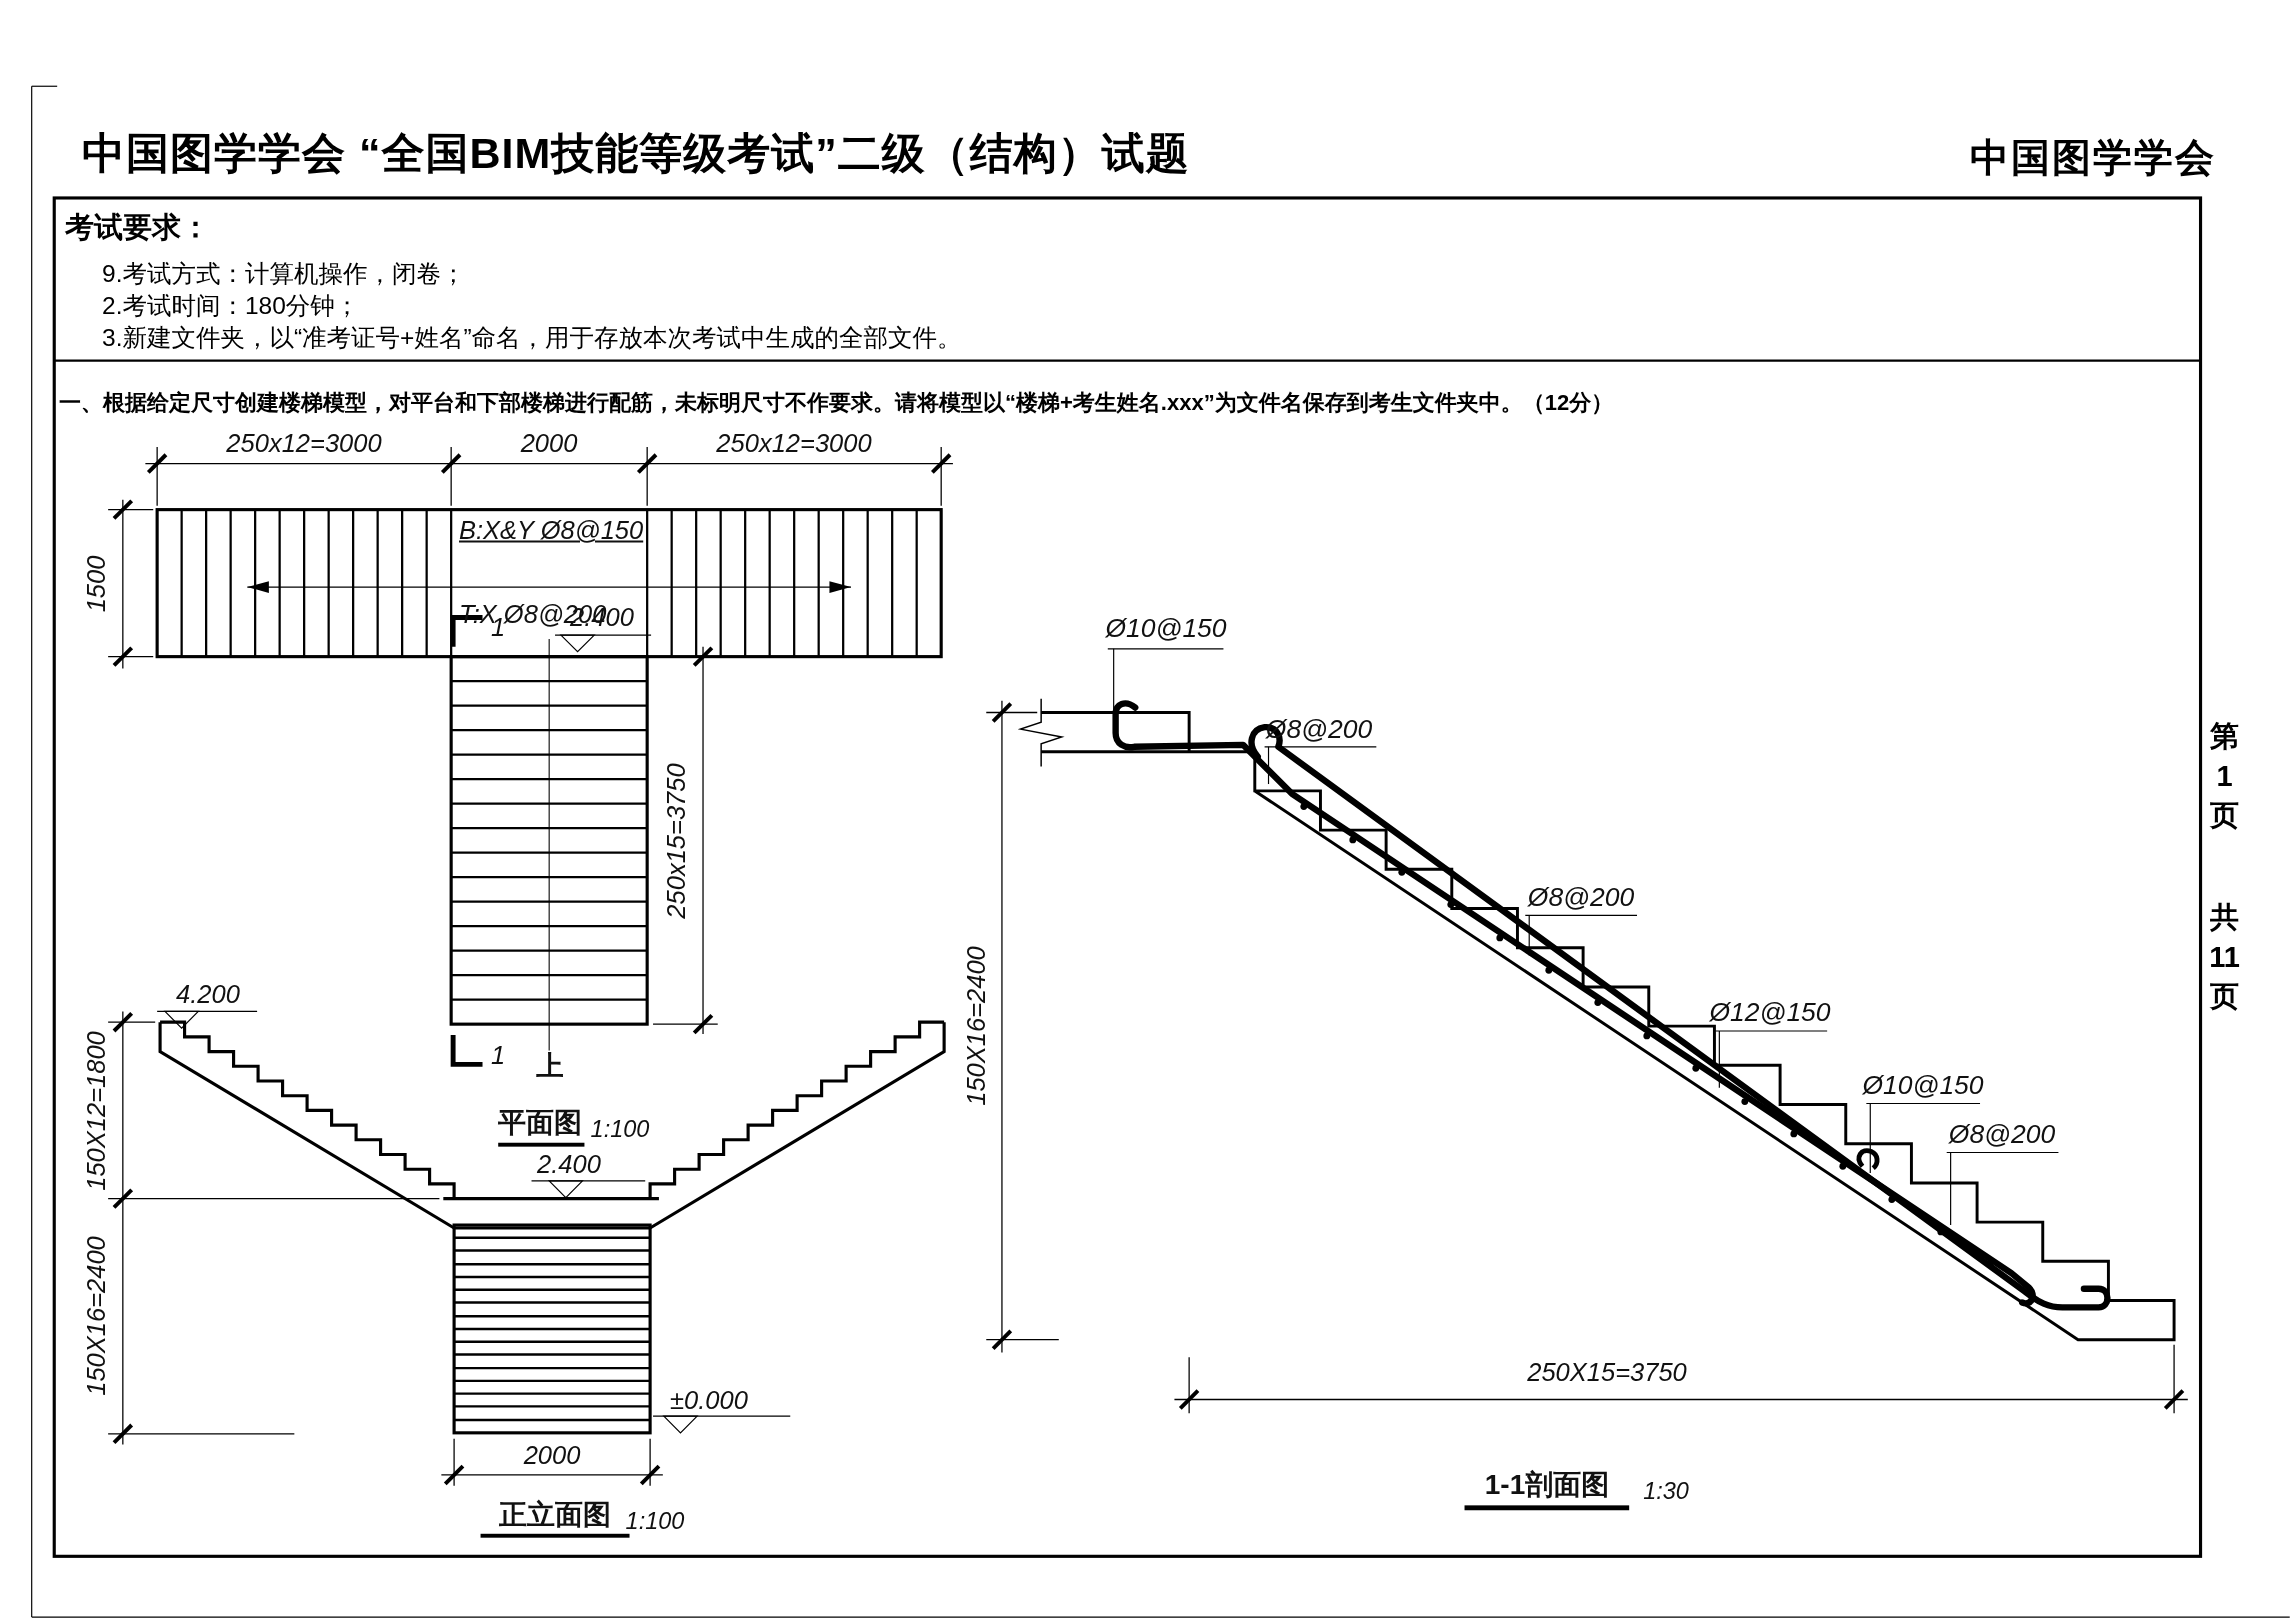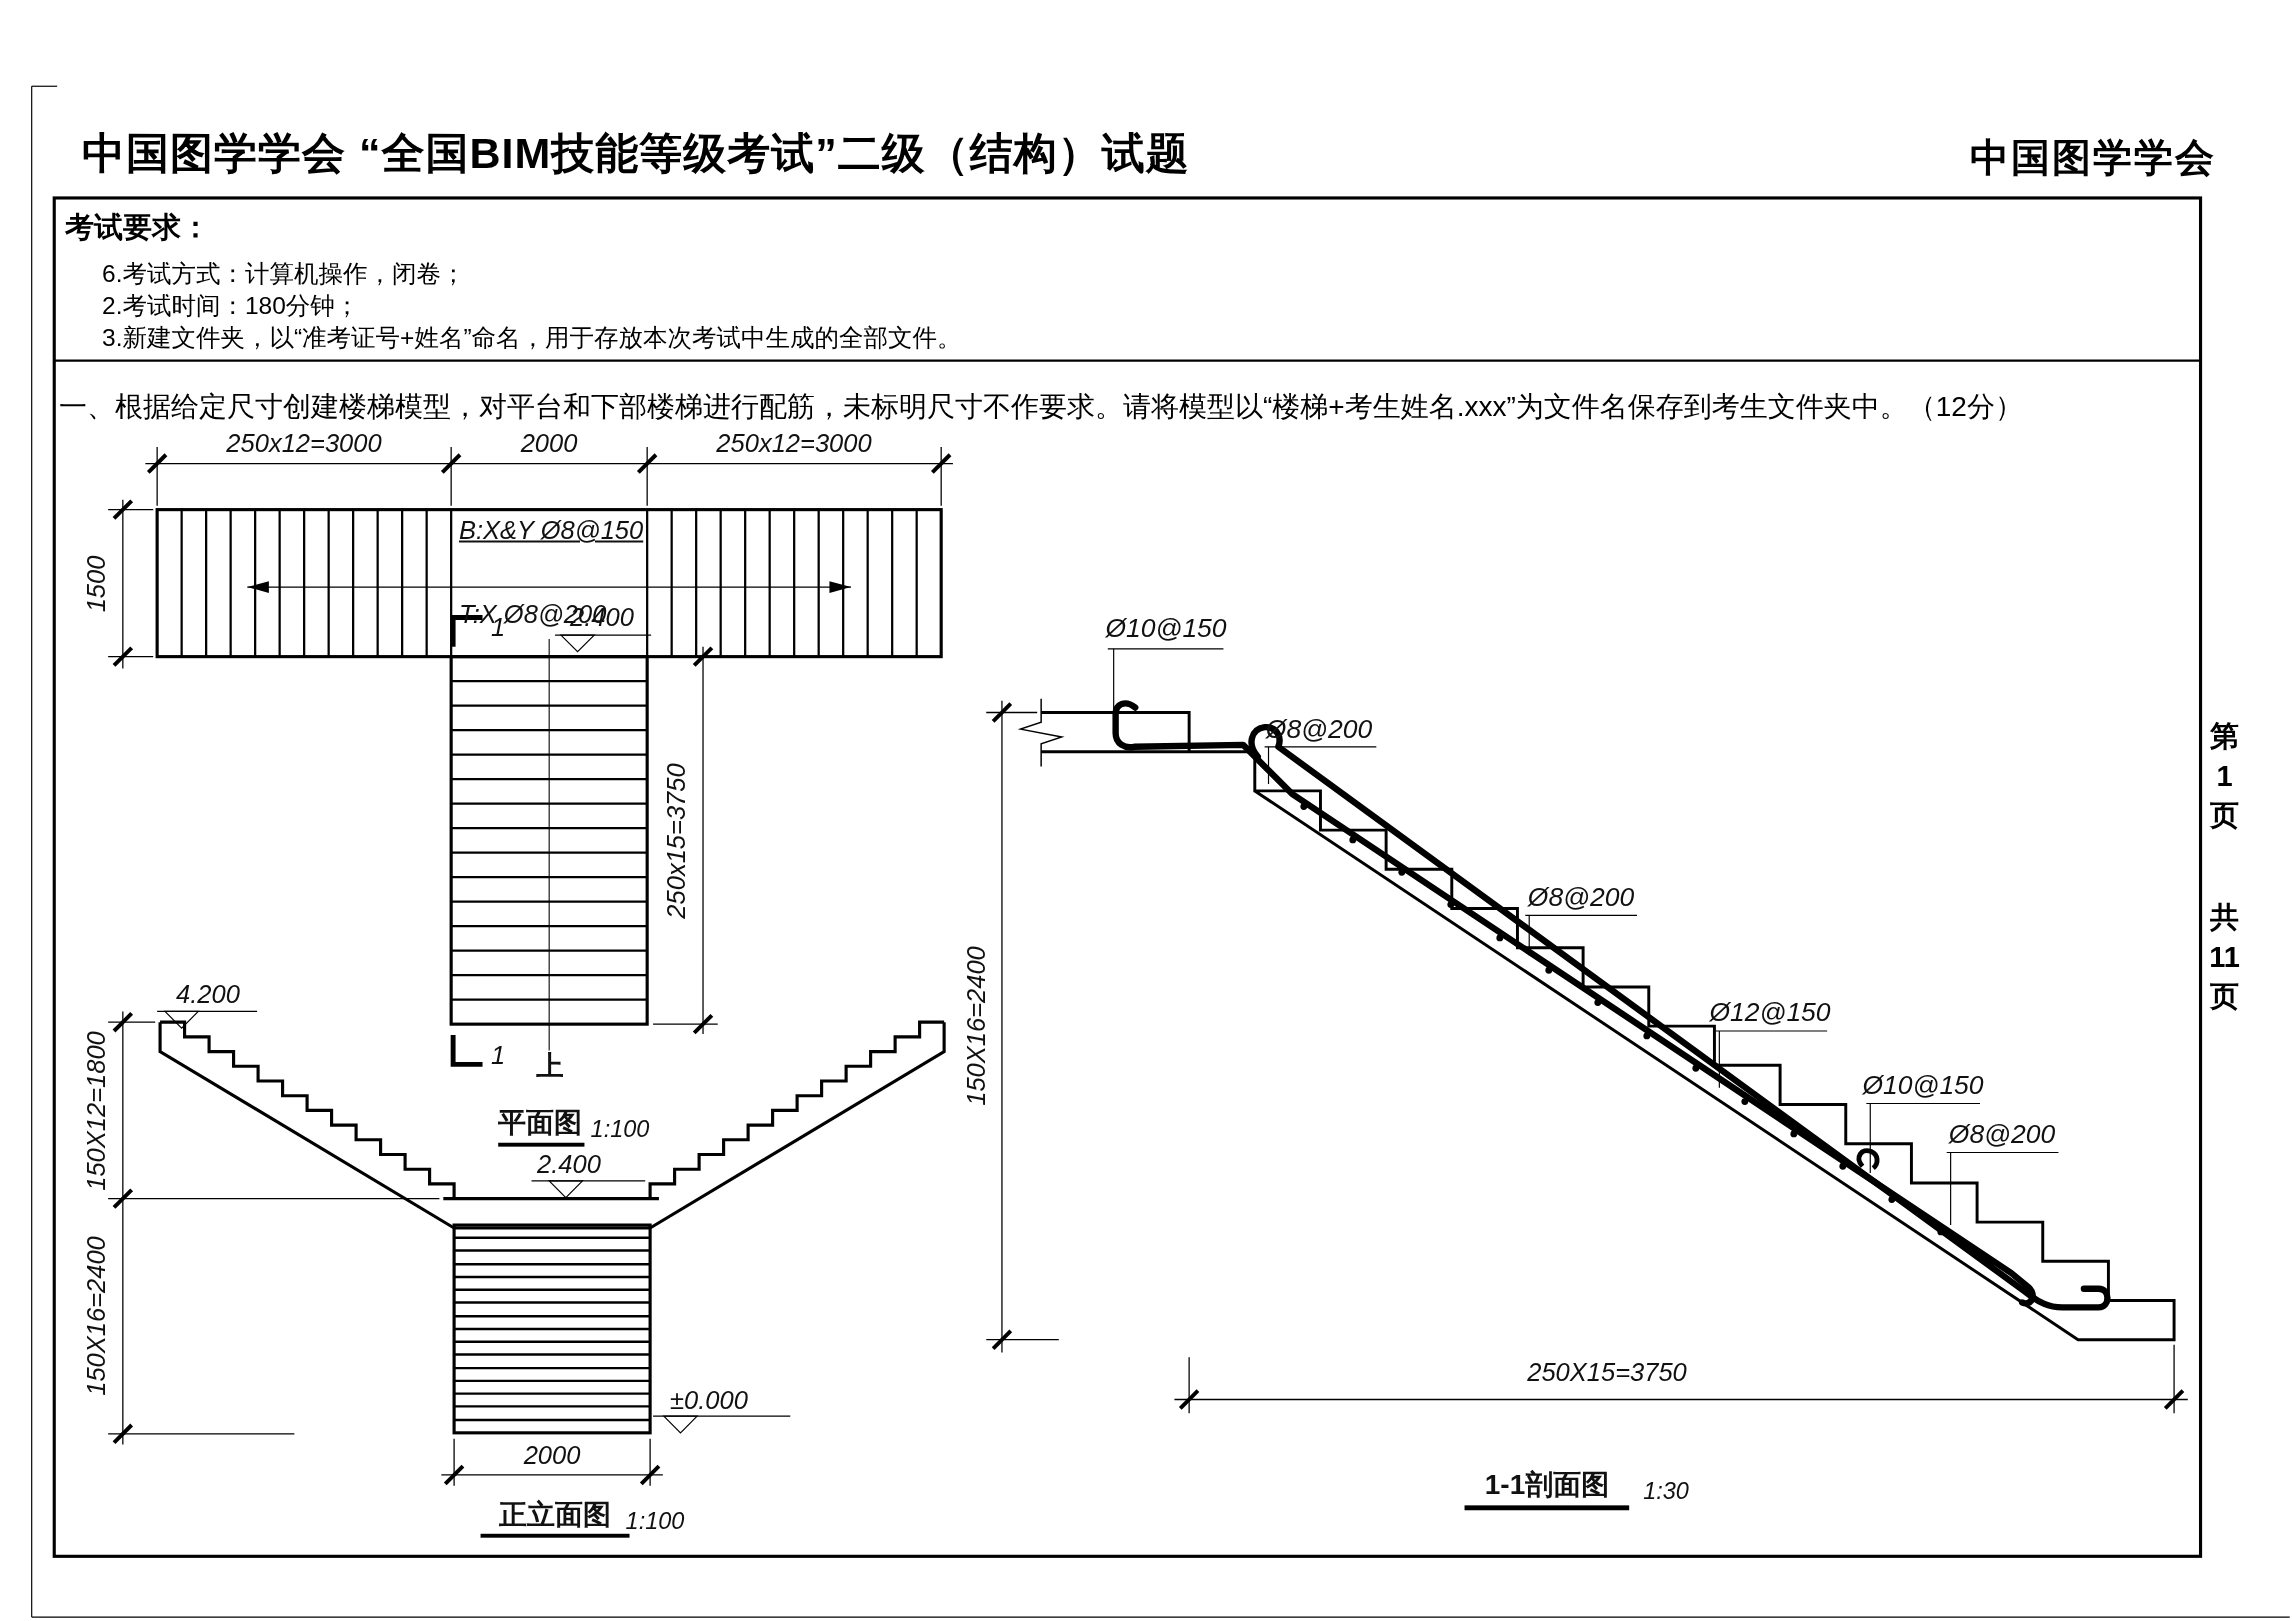--- a/index.html
+++ b/index.html
@@ -11,21 +11,21 @@
        transform:translate(-50%,-50%);color:#111;}
   .lbl-rot{position:absolute;white-space:nowrap;font-style:italic;font-size:25.5px;
        transform:translate(-50%,-50%) rotate(-90deg);color:#111;}
   .lbl-left{position:absolute;white-space:nowrap;font-style:italic;font-size:25.5px;
        transform:translate(0,-50%);color:#111;}
   .cjk{font-style:normal;font-weight:600;}
   .title{font-size:43px;font-weight:bold;letter-spacing:1px;}
   .society{font-size:39px;font-weight:600;letter-spacing:2px;}
   .req-head{font-size:29px;font-weight:bold;}
   .req-item{font-size:24.5px;font-weight:500;}
-  .question{font-size:28px;font-weight:400;}
+  .question{font-size:22px;font-weight:700;}
   .vcol{position:absolute;display:flex;flex-direction:column;align-items:center;
         gap:7.8px;font-size:29px;font-weight:600;line-height:1.1;}
 </style>
 </head>
 <body>
 
 <div class="sheet">
 
   <svg width="2293" height="1621" viewBox="0 0 2339 1654">
     <g stroke="#000" fill="none">
@@ -281,21 +281,21 @@
     <span>1</span>
     <span>页</span>
   </div>
   <div class="vcol" style="left:2203px;top:902px;width:43px;">
     <span>共</span>
     <span>11</span>
     <span>页</span>
   </div>
 
   <div class="txt req-head" style="left:65px;top:208px;">考试要求：</div>
-  <div class="txt req-item" style="left:102px;top:257px;">6.考试方式：计算机操作，闭卷；</div>
+  <div class="txt req-item" style="left:102px;top:257px;">9.考试方式：计算机操作，闭卷；</div>
   <div class="txt req-item" style="left:102px;top:289px;">2.考试时间：180分钟；</div>
   <div class="txt req-item" style="left:102px;top:321px;">3.新建文件夹，以“准考证号+姓名”命名，用于存放本次考试中生成的全部文件。</div>
 
   <div class="txt question" style="left:59px;top:388px;width:1764px;">一、根据给定尺寸创建楼梯模型，对平台和下部楼梯进行配筋，未标明尺寸不作要求。请将模型以“楼梯+考生姓名.xxx”为文件名保存到考生文件夹中。（12分）</div>
 
   <div class="lbl" style="left:304px;top:443px;">250x12=3000</div>
   <div class="lbl" style="left:549px;top:443px;">2000</div>
   <div class="lbl" style="left:794px;top:443px;">250x12=3000</div>
   <div class="lbl-rot" style="left:96px;top:584px;">1500</div>
   <div class="lbl-rot" style="left:676px;top:841px;">250x15=3750</div>

